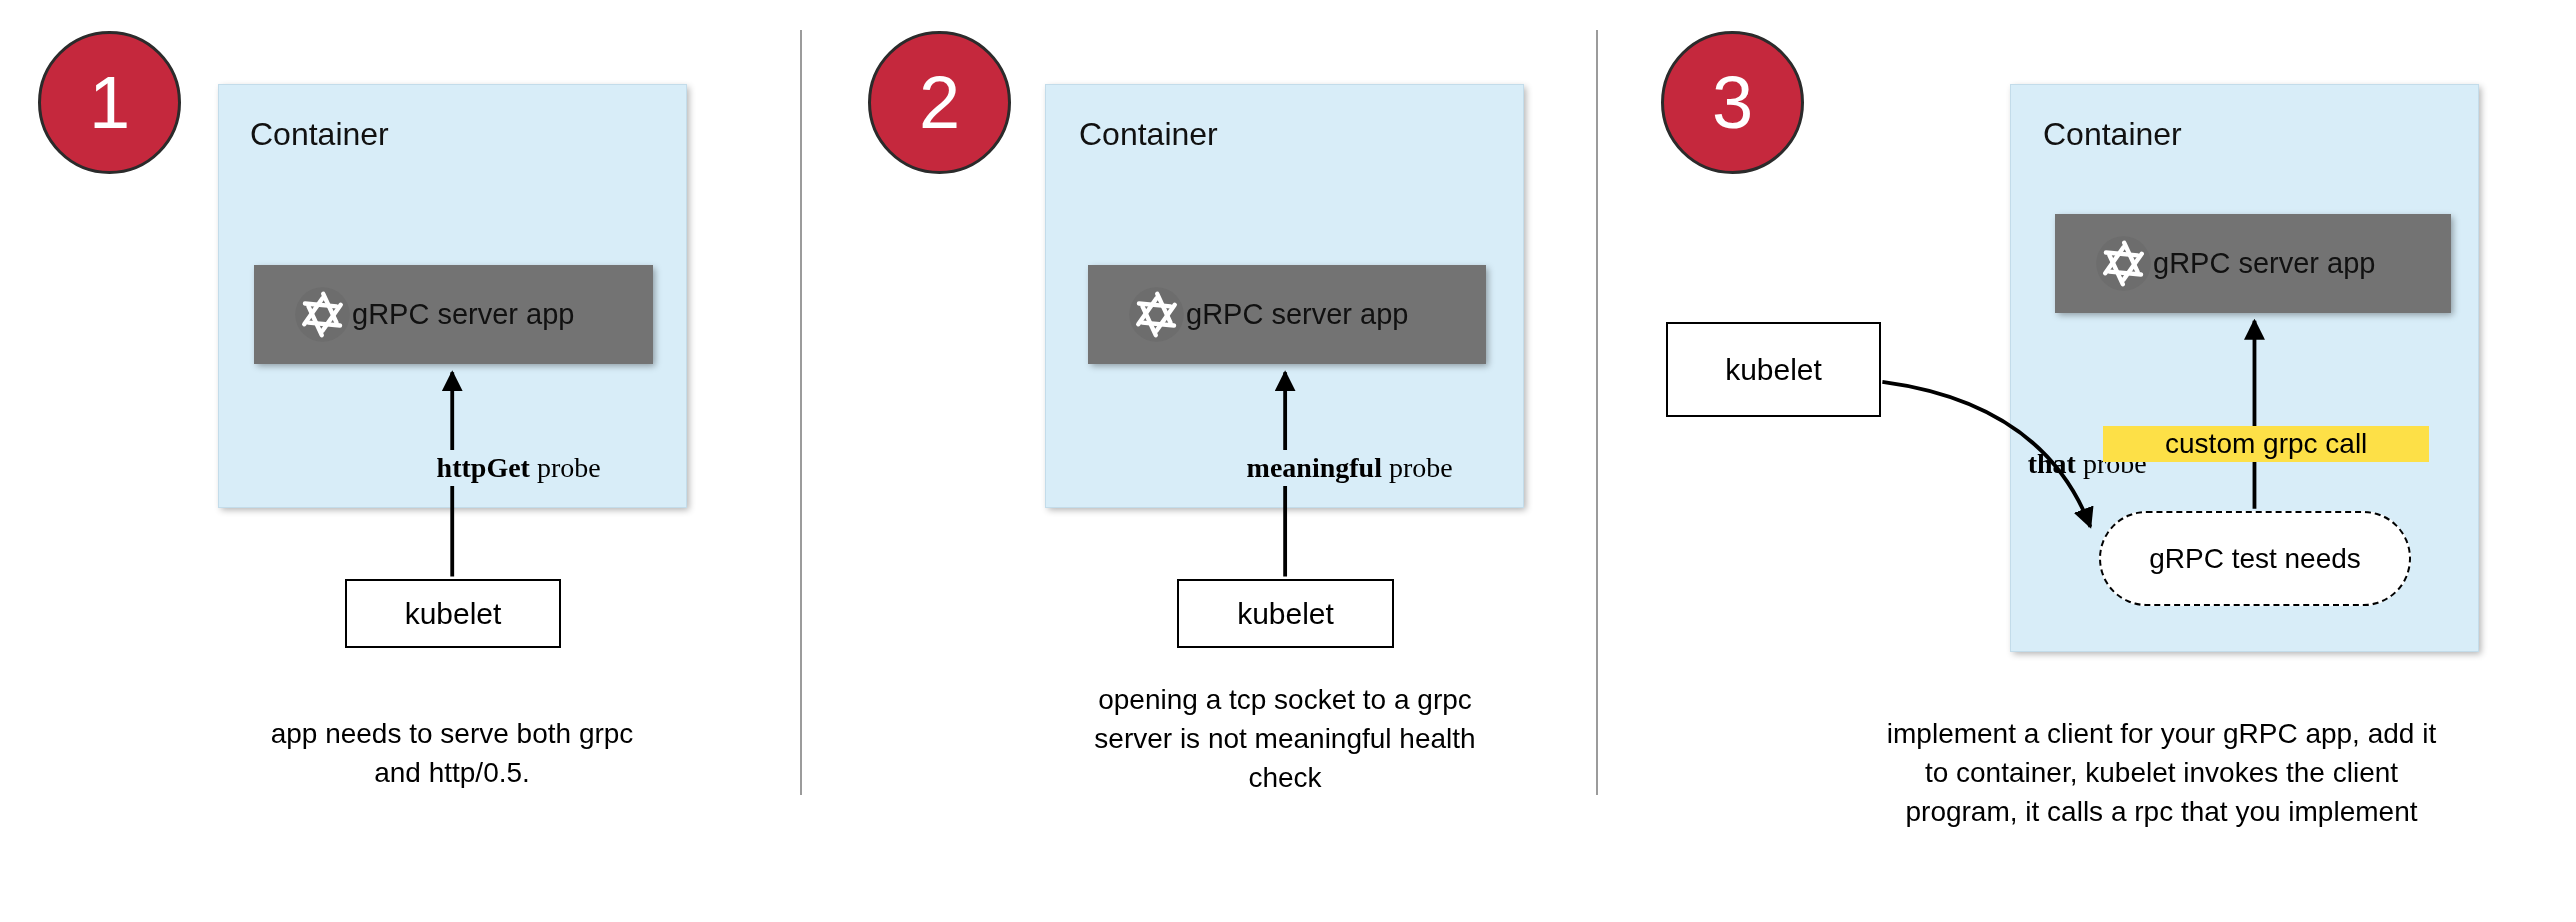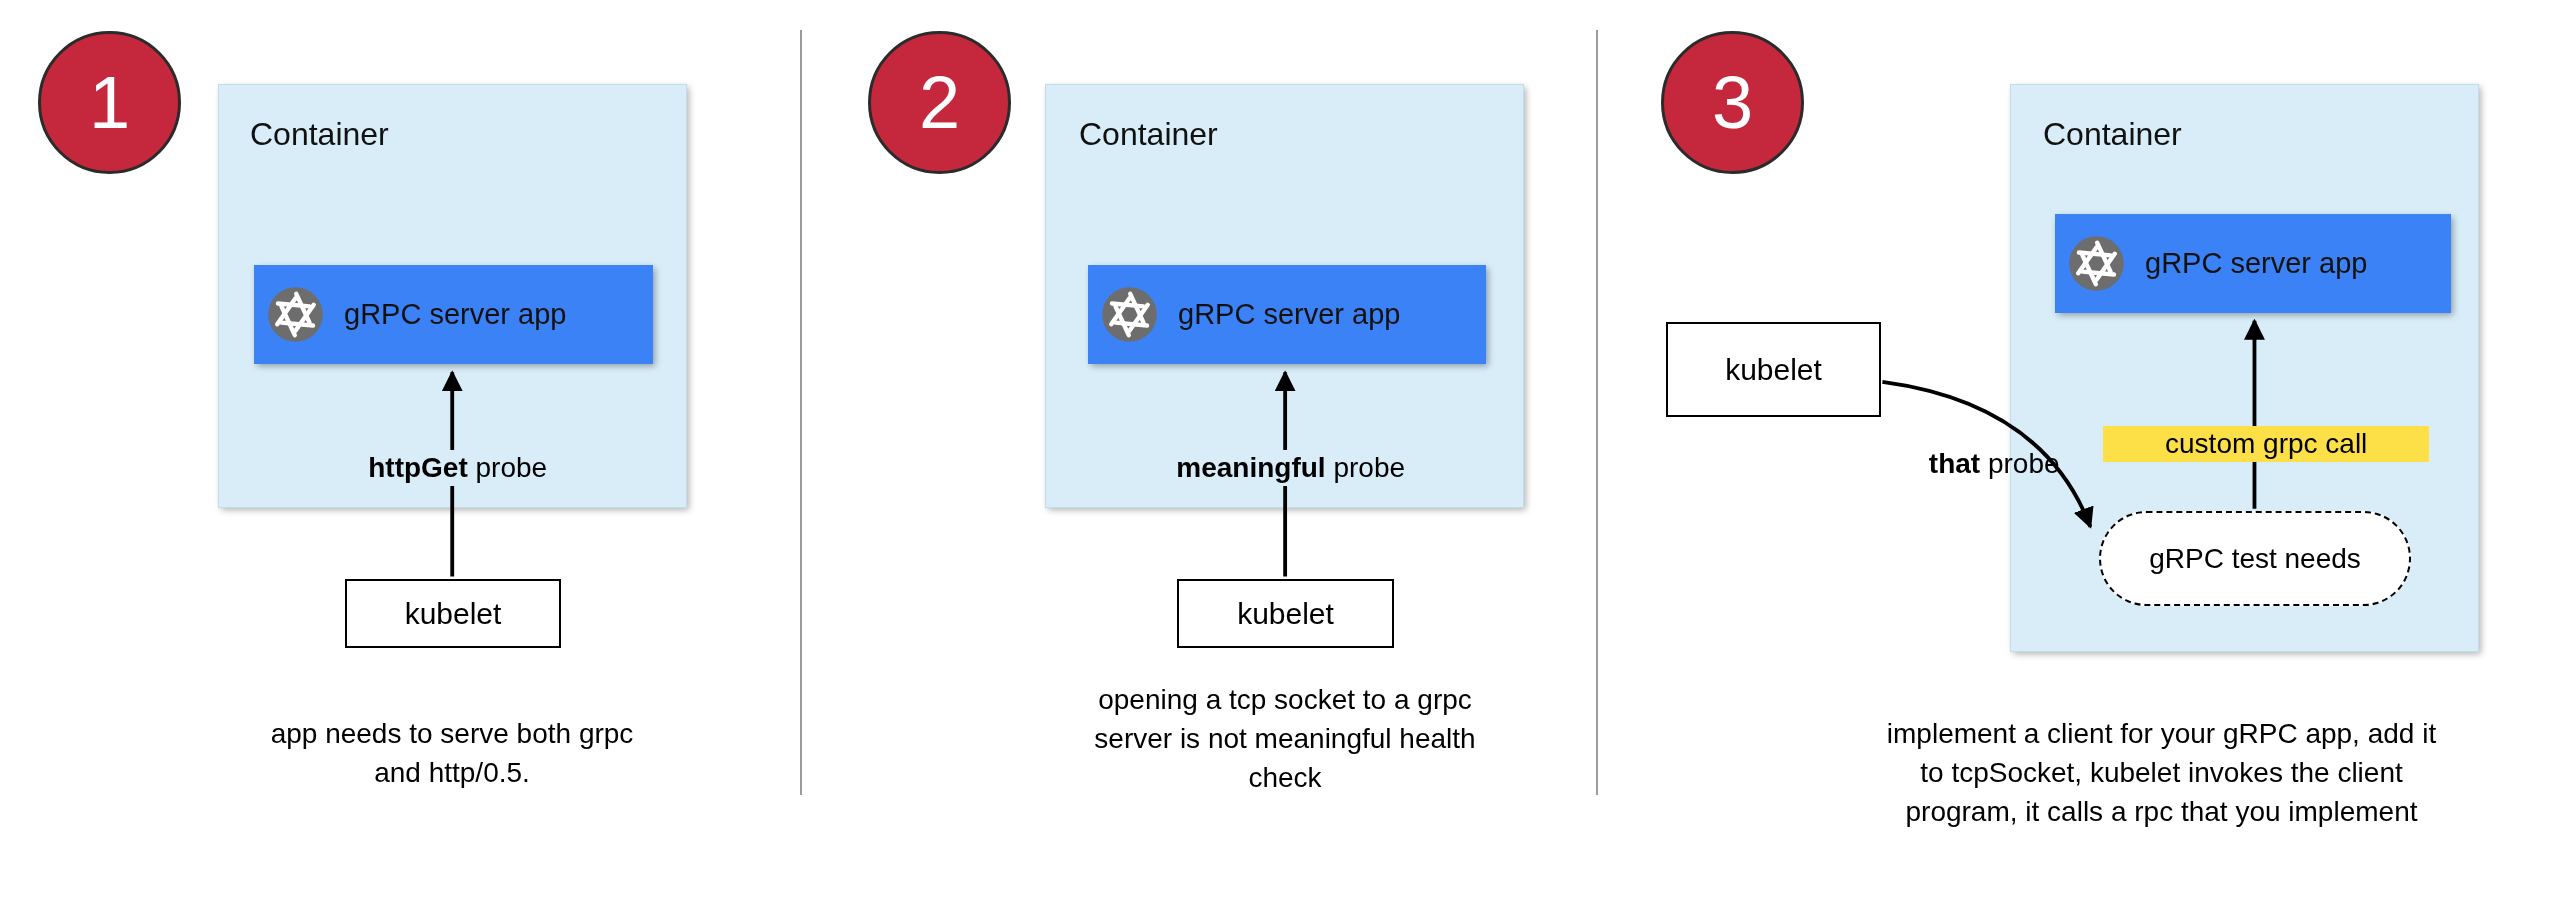--- a/index.html
+++ b/index.html
@@ -15,36 +15,36 @@
 
   .container-box{
     position:absolute;background:#d8edf8;border:1px solid #c3dcea;
     box-shadow:2.9px 2.9px 6.7px rgba(0,0,0,0.30);box-sizing:border-box;
   }
   .container-label{
     position:absolute;font-size:32px;color:#111;
   }
 
   .app-box{
-    position:absolute;background:#3b82f6;
+    position:absolute;background:#737373;
     box-shadow:2.9px 2.9px 6.7px rgba(0,0,0,0.35);
-    display:flex;align-items:center;gap:19px;padding-left:12px;box-sizing:border-box;
+    display:flex;align-items:center;padding-left:39px;box-sizing:border-box;
     z-index:4;
   }
   .app-label{font-size:29px;color:#111;}
 
   .kubelet-box{
     position:absolute;background:#ffffff;border:2.9px solid #000;
     display:flex;align-items:center;justify-content:center;
     font-size:30px;box-sizing:border-box;z-index:4;
   }
 
   .probe-label{
-    position:absolute;font-size:28px;text-align:center;z-index:6;
-    background:#d8edf8;padding:1.9px 5.7px;white-space:nowrap;
+    position:absolute;font-size:28px;text-align:right;z-index:6;
+    background:#d8edf8;padding:1.9px 5.7px;white-space:nowrap;font-family:Liberation Serif, serif;
   }
   .probe-label.outside{background:transparent;}
   .probe-label b{font-weight:700;}
 
   .inline-label{
     position:absolute;font-size:28px;text-align:center;z-index:6;
     background:#fde047;padding:1.9px 5.7px;white-space:nowrap;
   }
 
   .test-client{
@@ -172,21 +172,21 @@
     <b>that</b><span> probe</span>
   </div>
 
   <div class="inline-label" style="left:2103px;top:426px;width:315px;">custom grpc call</div>
 
   <div class="test-client" style="left:2099px;top:511px;width:312px;height:95px;">
     <span>gRPC test needs</span>
   </div>
 
   <div class="caption" style="left:1780px;top:714px;width:763px;">implement a client for your gRPC app, add it
-to tcpSocket, kubelet invokes the client
+to container, kubelet invokes the client
 program, it calls a rpc that you implement</div>
 
   <svg class="arrows" width="2576" height="923" viewBox="0 0 2700 967">
     <defs>
       <marker id="ah" viewBox="0 0 10 10" refX="9" refY="5" markerWidth="5.5" markerHeight="5.5" orient="auto">
         <path d="M0,0 L10,5 L0,10 Z" fill="#000"></path>
       </marker>
     </defs>
     <g stroke="#000" stroke-width="4" fill="none">
       <line x1="474" y1="604" x2="474" y2="390" marker-end="url(#ah)"></line>

